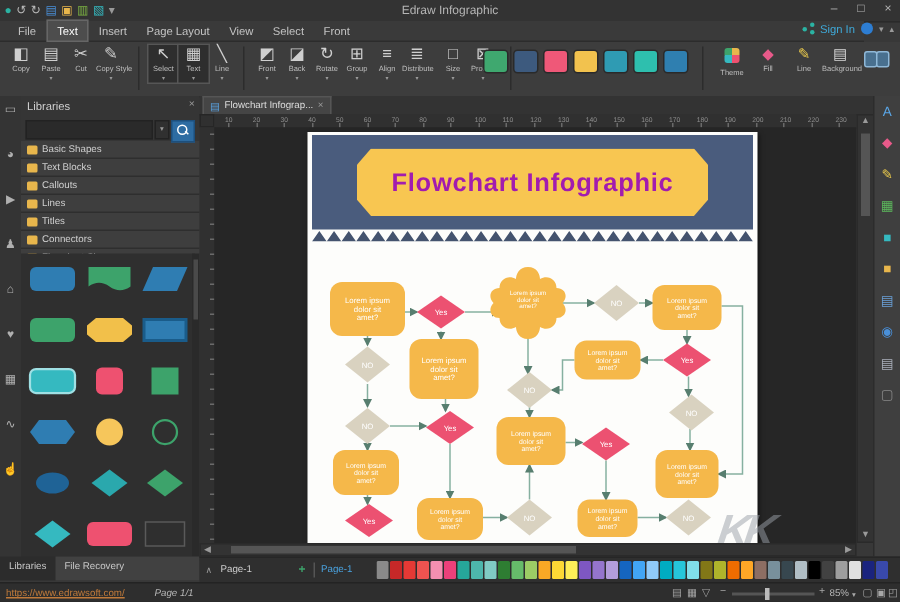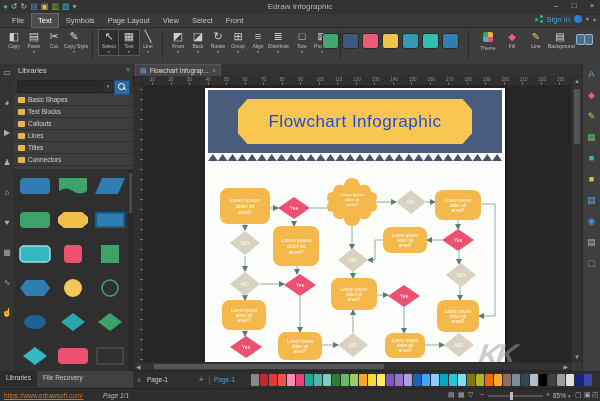--- a/index.html
+++ b/index.html
@@ -78,21 +78,21 @@
   .rtick{position:absolute;bottom:0;width:1px;height:3px;background:#6a6a6a;}
   #vruler{position:absolute;top:85px;left:133px;width:10px;height:277px;background:#303030;border-right:1px solid #262626;overflow:hidden;}
   .vtick{position:absolute;right:0;height:1px;width:3px;background:#6a6a6a;}
   #workspace{position:absolute;top:85px;left:143px;width:428px;height:277px;background:#262626;}
   
   #page{position:absolute;left:62px;top:3px;width:300px;height:274px;background:#fdfdfb;box-shadow:1px 1px 3px rgba(0,0,0,.6);}
   #banner{position:absolute;left:3px;right:3px;top:2px;height:63px;background:#4a5c7d;}
   #titlebadge{position:absolute;left:30px;right:30px;top:9px;height:45px;background:#f8c651;
       clip-path:polygon(4% 0,96% 0,100% 24%,100% 76%,96% 100%,4% 100%,0 76%,0 24%);
       display:flex;align-items:center;justify-content:center;}
-  #titlebadge span{font-size:17px;font-weight:normal;color:#1d4ed8;letter-spacing:.5px;}
+  #titlebadge span{font-size:17px;font-weight:bold;color:#a21caf;letter-spacing:.5px;}
   #zigzag{position:absolute;left:3px;right:3px;top:65px;height:8px;}
   #flowsvg{position:absolute;left:0;top:74px;}
   #watermark{position:absolute;left:335px;top:253px;width:110px;height:40px;color:#9aa0a8;opacity:.5;
      font-weight:bold;font-style:italic;font-size:30px;transform:skewX(-8deg);letter-spacing:-4px;}
   
   #vscroll{position:absolute;top:76px;right:17px;width:12px;height:286px;background:#333;border:1px solid #2a2a2a;box-sizing:border-box;}
   #vscroll .arr{position:absolute;left:0;width:100%;text-align:center;font-size:6px;color:#9a9a9a;}
   #vscroll .thumb{position:absolute;left:2px;top:12px;width:6px;height:55px;background:#555;}
   #hscroll{position:absolute;left:133px;right:29px;top:362px;height:9px;background:#333;border:1px solid #2a2a2a;box-sizing:border-box;}
   #hscroll .arr{position:absolute;top:0;font-size:6px;color:#9a9a9a;line-height:8px;}
@@ -144,21 +144,21 @@
     <div id="winbtns">
       <span>–</span>
       <span>□</span>
       <span>×</span>
     </div>
   </div>
 
   <div id="menubar">
       <span class="menuitem">File</span>
       <span class="menuitem active">Text</span>
-      <span class="menuitem">Symbols</span>
+      <span class="menuitem">Insert</span>
       <span class="menuitem">Page Layout</span>
       <span class="menuitem">View</span>
       <span class="menuitem">Select</span>
       <span class="menuitem">Front</span>
     </div>
   <div id="signincluster">
     <span class="shareicon">
         <i></i>
         <i></i>
         <i></i>

